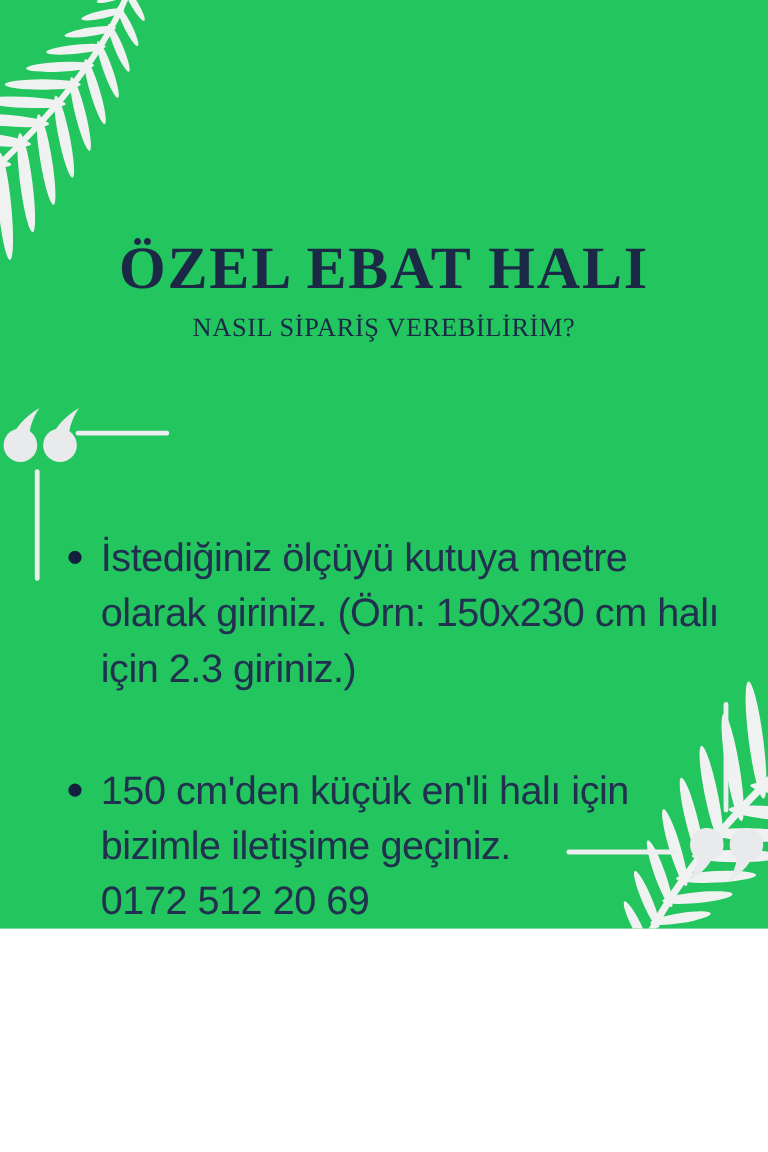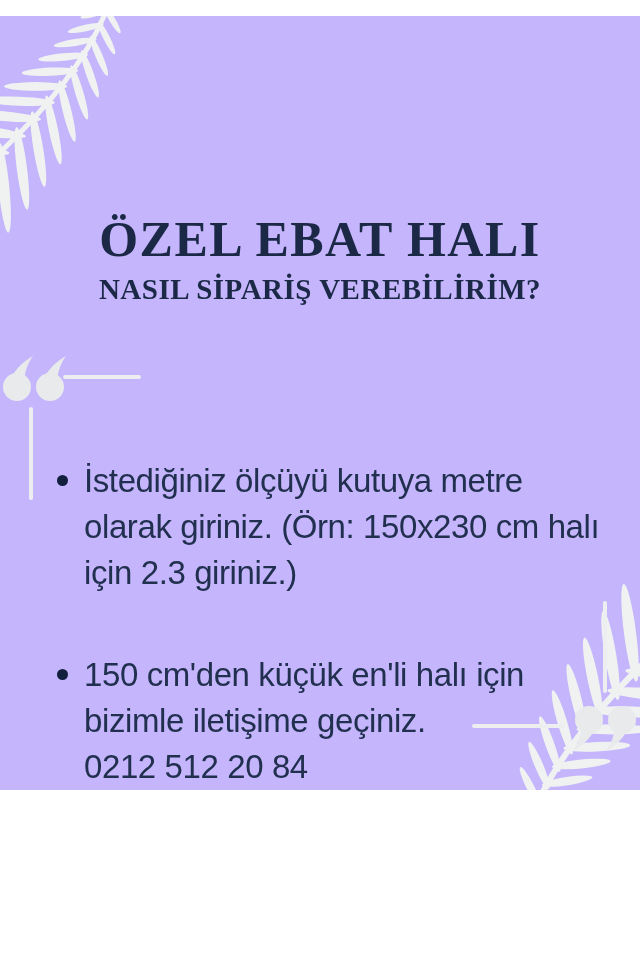--- a/index.html
+++ b/index.html
@@ -1,20 +1,20 @@
 <!DOCTYPE html>
 <html><head>
 <meta charset="utf-8">
 <style>
   html,body{margin:0;padding:0;background:#ffffff;}
   .canvas{
     position:relative;
     width:640px;height:774px;
-    margin:16px auto;
-    background:#c4b5fd;
+    margin:0 auto;
+    background:#22c55e;
     overflow:hidden;
     font-family:"Liberation Sans", sans-serif;
   }
   
   .fern{position:absolute;overflow:visible;}
   .fern-tl{left:-8px;top:-6px;width:125px;height:150px;}
   .fern-br{right:-14px;bottom:-16px;width:125px;height:150px;
            transform:rotate(180deg) scale(1.18);}
   
   .title{
@@ -24,22 +24,22 @@
     font-weight:700;
     font-size:50px;line-height:54px;
     letter-spacing:1.5px;
     color:#1b2947;
     margin:0;
   }
   .subtitle{
     position:absolute;left:0;top:254px;width:640px;
     text-align:center;
     font-family:"Liberation Serif", serif;
-    font-weight:700;
-    font-size:29px;line-height:38px;
+    font-weight:400;
+    font-size:22px;line-height:38px;
     letter-spacing:0.5px;
     color:#1b2947;
     margin:0;
   }
   
   .quote{position:absolute;}
   .quote-open{left:2px;top:340px;}
   .quote-close{left:571px;top:689px;transform:rotate(180deg);}
   
   .hline,.vline{position:absolute;background:#eceeef;border-radius:2px;}
@@ -132,21 +132,21 @@
   </svg>
   <div class="hline hline-top"></div>
   <div class="vline vline-left"></div>
 
   <ul class="instructions">
     <li>İstediğiniz ölçüyü kutuya metre
 olarak giriniz. (Örn: 150x230 cm halı
 için 2.3 giriniz.)</li>
     <li> 150 cm'den küçük en'li halı için
 bizimle iletişime geçiniz.
-0212 512 20 84</li>
+0172 512 20 69</li>
   </ul>
 
   <div class="vline vline-right"></div>
   <div class="hline hline-bottom"></div>
   <svg class="quote quote-close" width="66" height="46" viewBox="0 0 66 46">
     <use href="#comma"></use>
     <use href="#comma" x="33"></use>
   </svg>
 
 </div>

